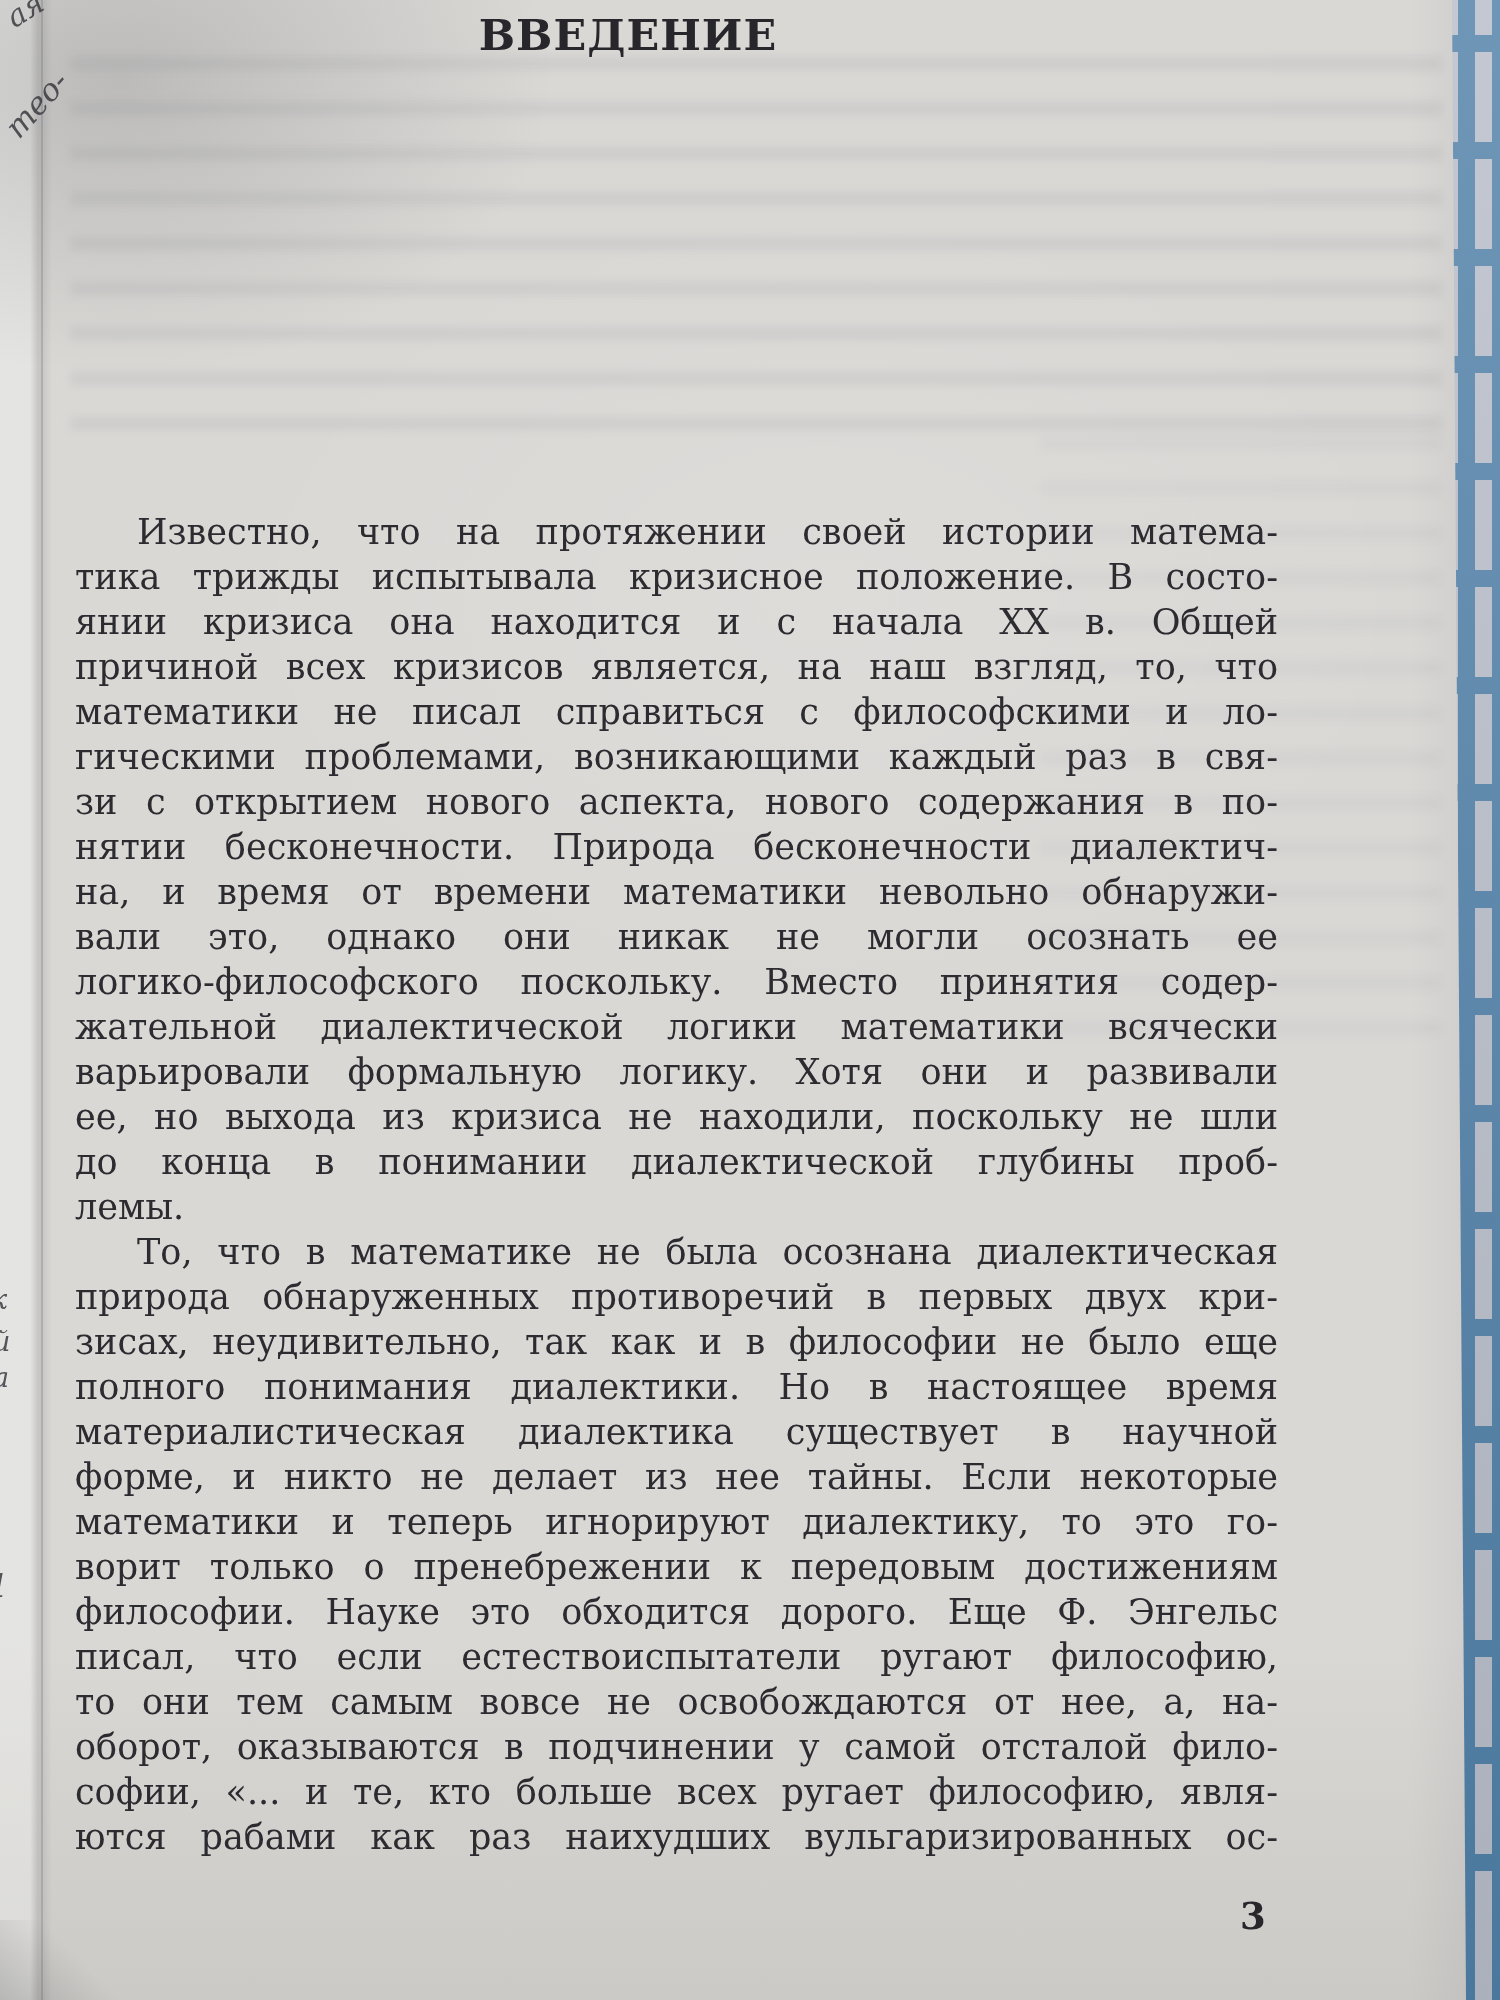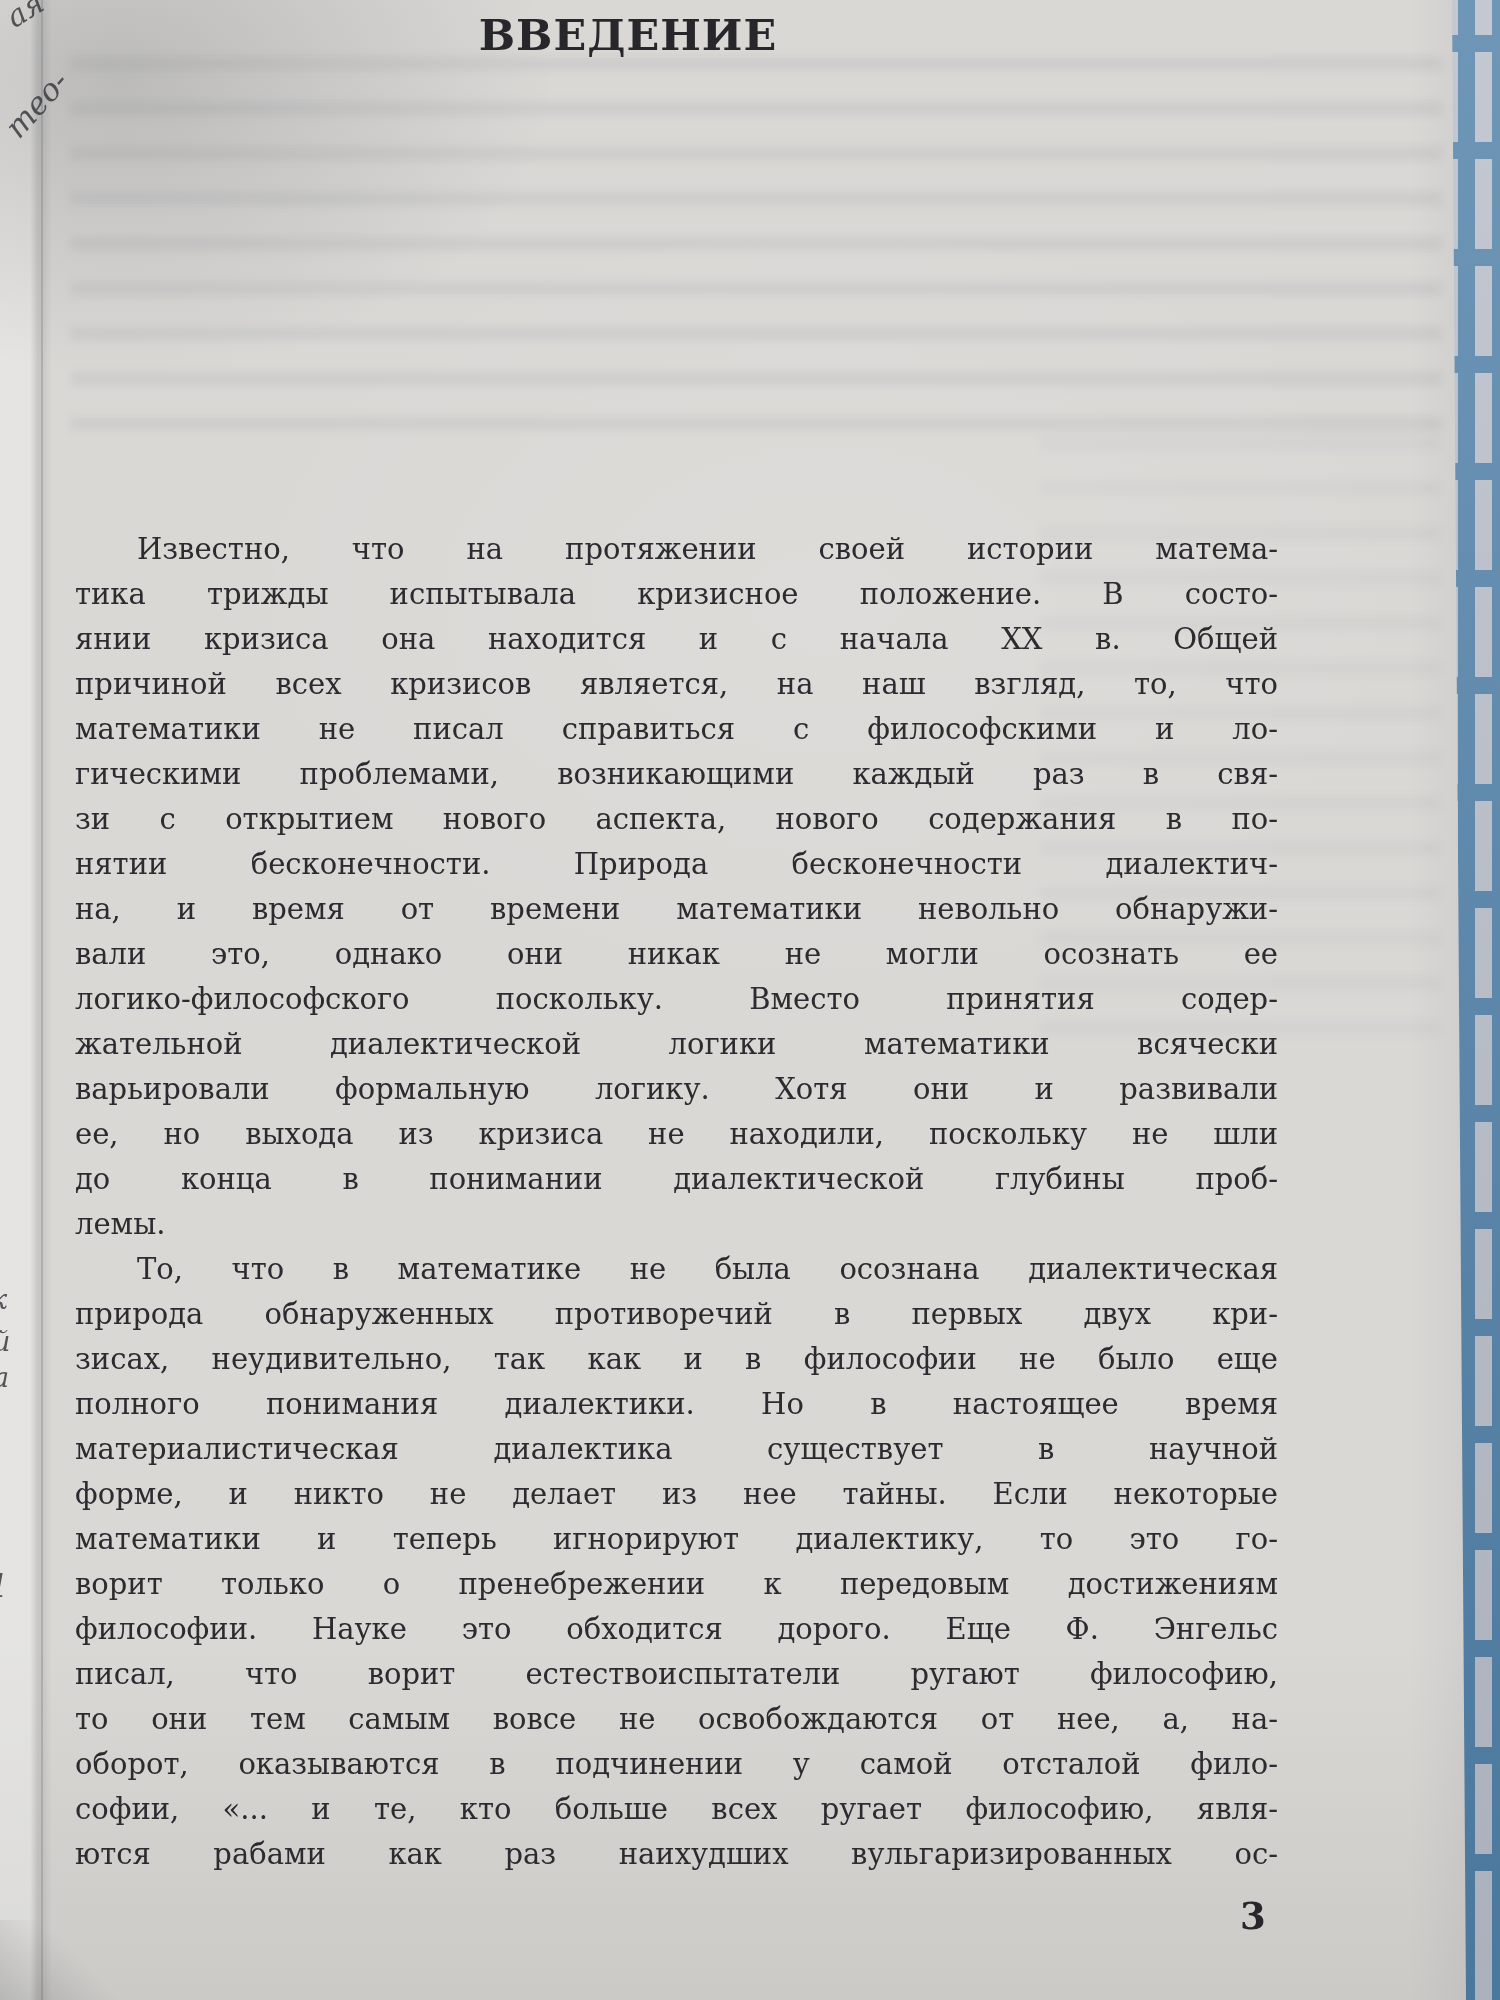--- a/index.html
+++ b/index.html
@@ -56,22 +56,22 @@
   
   .heading {
     position:absolute; left:75px; top:2px; width:1090px; margin:8px;
     text-align:center;
     font-size:43px; font-weight:700; letter-spacing:1px;
     color:#26262b;
   }
 
   
   .body-text {
-    position:absolute; left:75px; top:527px; width:1203px;
-    color:#2b2b30; font-size:29px; line-height:45px;
+    position:absolute; left:75px; top:510px; width:1203px;
+    color:#2b2b30; font-size:35px; line-height:45px;
   }
   .line { text-align:justify; text-align-last:justify; white-space:normal; }
   .line.indent { text-indent:62px; }
   .line.para-end { text-align-last:left; }
 
   
   .page-number {
     position:absolute; left:1240px; top:1894px;
     font-size:37px; font-weight:700; color:#26262b;
   }
@@ -130,21 +130,21 @@
         <div class="line para-end">лемы.</div>
         <div class="line indent">То, что в математике не была осознана диалектическая</div>
         <div class="line">природа обнаруженных противоречий в первых двух кри-</div>
         <div class="line">зисах, неудивительно, так как и в философии не было еще</div>
         <div class="line">полного понимания диалектики. Но в настоящее время</div>
         <div class="line">материалистическая диалектика существует в научной</div>
         <div class="line">форме, и никто не делает из нее тайны. Если некоторые</div>
         <div class="line">математики и теперь игнорируют диалектику, то это го-</div>
         <div class="line">ворит только о пренебрежении к передовым достижениям</div>
         <div class="line">философии. Науке это обходится дорого. Еще Ф. Энгельс</div>
-        <div class="line">писал, что ворит естествоиспытатели ругают философию,</div>
+        <div class="line">писал, что если естествоиспытатели ругают философию,</div>
         <div class="line">то они тем самым вовсе не освобождаются от нее, а, на-</div>
         <div class="line">оборот, оказываются в подчинении у самой отсталой фило-</div>
         <div class="line">софии, «... и те, кто больше всех ругает философию, явля-</div>
         <div class="line">ются рабами как раз наихудших вульгаризированных ос-</div>
       </div>
 
     <div class="page-number">3</div>
 
     <span class="frag frag-0">ая</span>
     <span class="frag frag-1">тео-</span>

